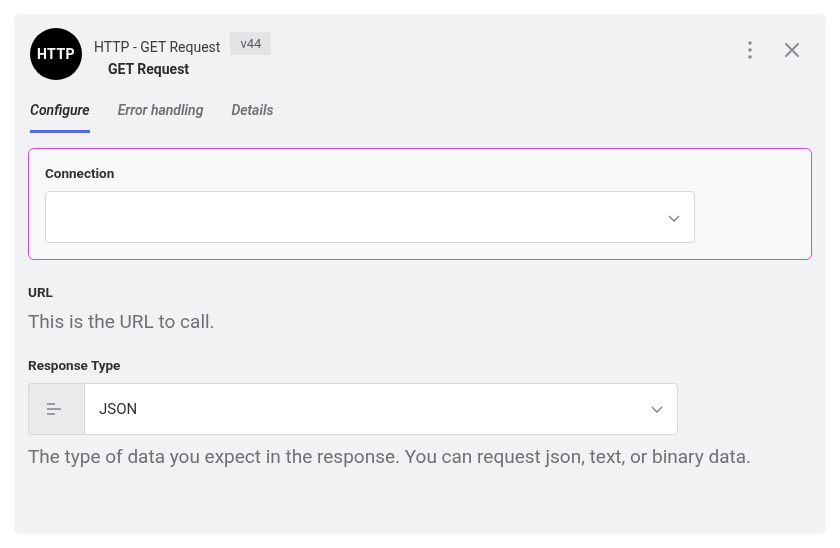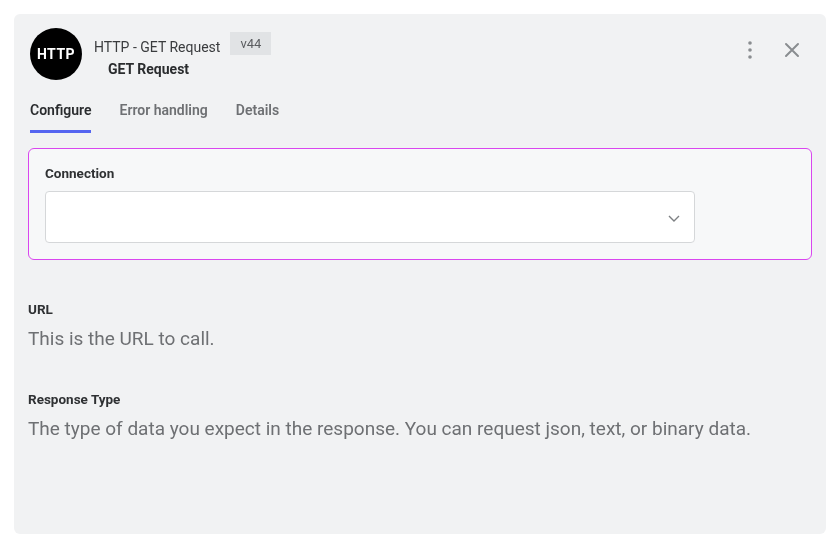--- a/index.html
+++ b/index.html
@@ -21,37 +21,37 @@
   .titles { margin-left: 12px; margin-top: 4px; }
   .title-row { display: flex; align-items: flex-end; gap: 10px; }
   .title { font-size: 14px; color: #3a3c3e; }
   .version-chip {
     background: #e1e3e5; color: #5b5d60; font-size: 13px;
     padding: 4px 10px; border-radius: 0;
   }
   .subtitle { font-size: 14px; font-weight: 700; color: #2a2c2e; margin-top: 6px; margin-left: 14px; }
   .header-actions { margin-left: auto; display: flex; gap: 18px; padding-top: 10px; padding-right: 6px; }
   .icon-btn { width: 24px; height: 24px; display:flex; align-items:center; justify-content:center; cursor:pointer; color:#8a8d90; }
-  .tabs { display: flex; gap: 28px; padding: 22px 16px 0 16px; border-bottom: 1px solid transparent; }
+  .tabs { display: flex; gap: 28px; padding: 22px 16px 0 16px; border-bottom: 1px solid transparent; font-style: italic; }
   .tab { font-size: 14px; font-weight: 600; color: #6e7073; padding-bottom: 12px; cursor:pointer; border-bottom: 3px solid transparent; }
   .tab.active { color: #2a2c2e; border-bottom-color: #5565f0; }
   .content { padding: 14px; }
   .connection-card {
     background: #f7f8f9; border: 1px solid #d946ef; border-radius: 6px;
     padding: 16px;
   }
   .field-label { font-size: 13.5px; font-weight: 700; color: #2f3133; margin-bottom: 10px; }
   .select-big {
     width: 650px; max-width:100%; height: 52px; background: #fff;
     border: 1px solid #d5d7d9; border-radius: 4px;
     display:flex; align-items:center; justify-content:flex-end; padding: 0 14px;
     cursor:pointer;
   }
   .caret { color:#7d8083; }
-  .section { margin-top: 41px; }
+  .section { margin-top: 24px; }
   .input-row { display:flex; width: 650px; max-width:100%; }
   .input-prefix {
     width: 56px; height: 52px; background:#e8eaec; border:1px solid #d5d7d9;
     border-right:none; border-radius:4px 0 0 4px;
     display:flex; align-items:center; justify-content:center; color:#9a9d9f;
   }
   .input-field {
     flex:1; height:52px; background:#fff; border:1px solid #d5d7d9;
     border-radius:0 4px 4px 0; display:flex; align-items:center;
     padding: 0 14px; font-size:15px; color:#2f3133;
@@ -121,19 +121,36 @@
         </div>
       </div>
 
       <div class="section">
         <div class="field-label">URL</div>
         <div class="help-text">This is the URL to call.</div>
       </div>
 
       <div class="section">
         <div class="field-label">Response Type</div>
+        <div class="input-row">
+          <div class="input-prefix">
+            <svg width="20" height="12" viewBox="0 0 20 12">
+                <rect x="0" y="0" width="8" height="2" fill="currentColor"></rect>
+                <rect x="0" y="5" width="14" height="2" fill="currentColor"></rect>
+                <rect x="0" y="10" width="8" height="2" fill="currentColor"></rect>
+              </svg>
+          </div>
+          <div class="select-field">
+            <span class="value">JSON</span>
+            <span class="caret">
+              <svg width="12" height="8" viewBox="0 0 12 8">
+                  <path d="M1 1 L6 6 L11 1" fill="none" stroke="currentColor" stroke-width="1.4"></path>
+                </svg>
+            </span>
+          </div>
+        </div>
         <div class="help-text">The type of data you expect in the response. You can request json, text, or binary data.</div>
       </div>
 
     </div>
 
   </div>
 </div>
 
 </body></html>

